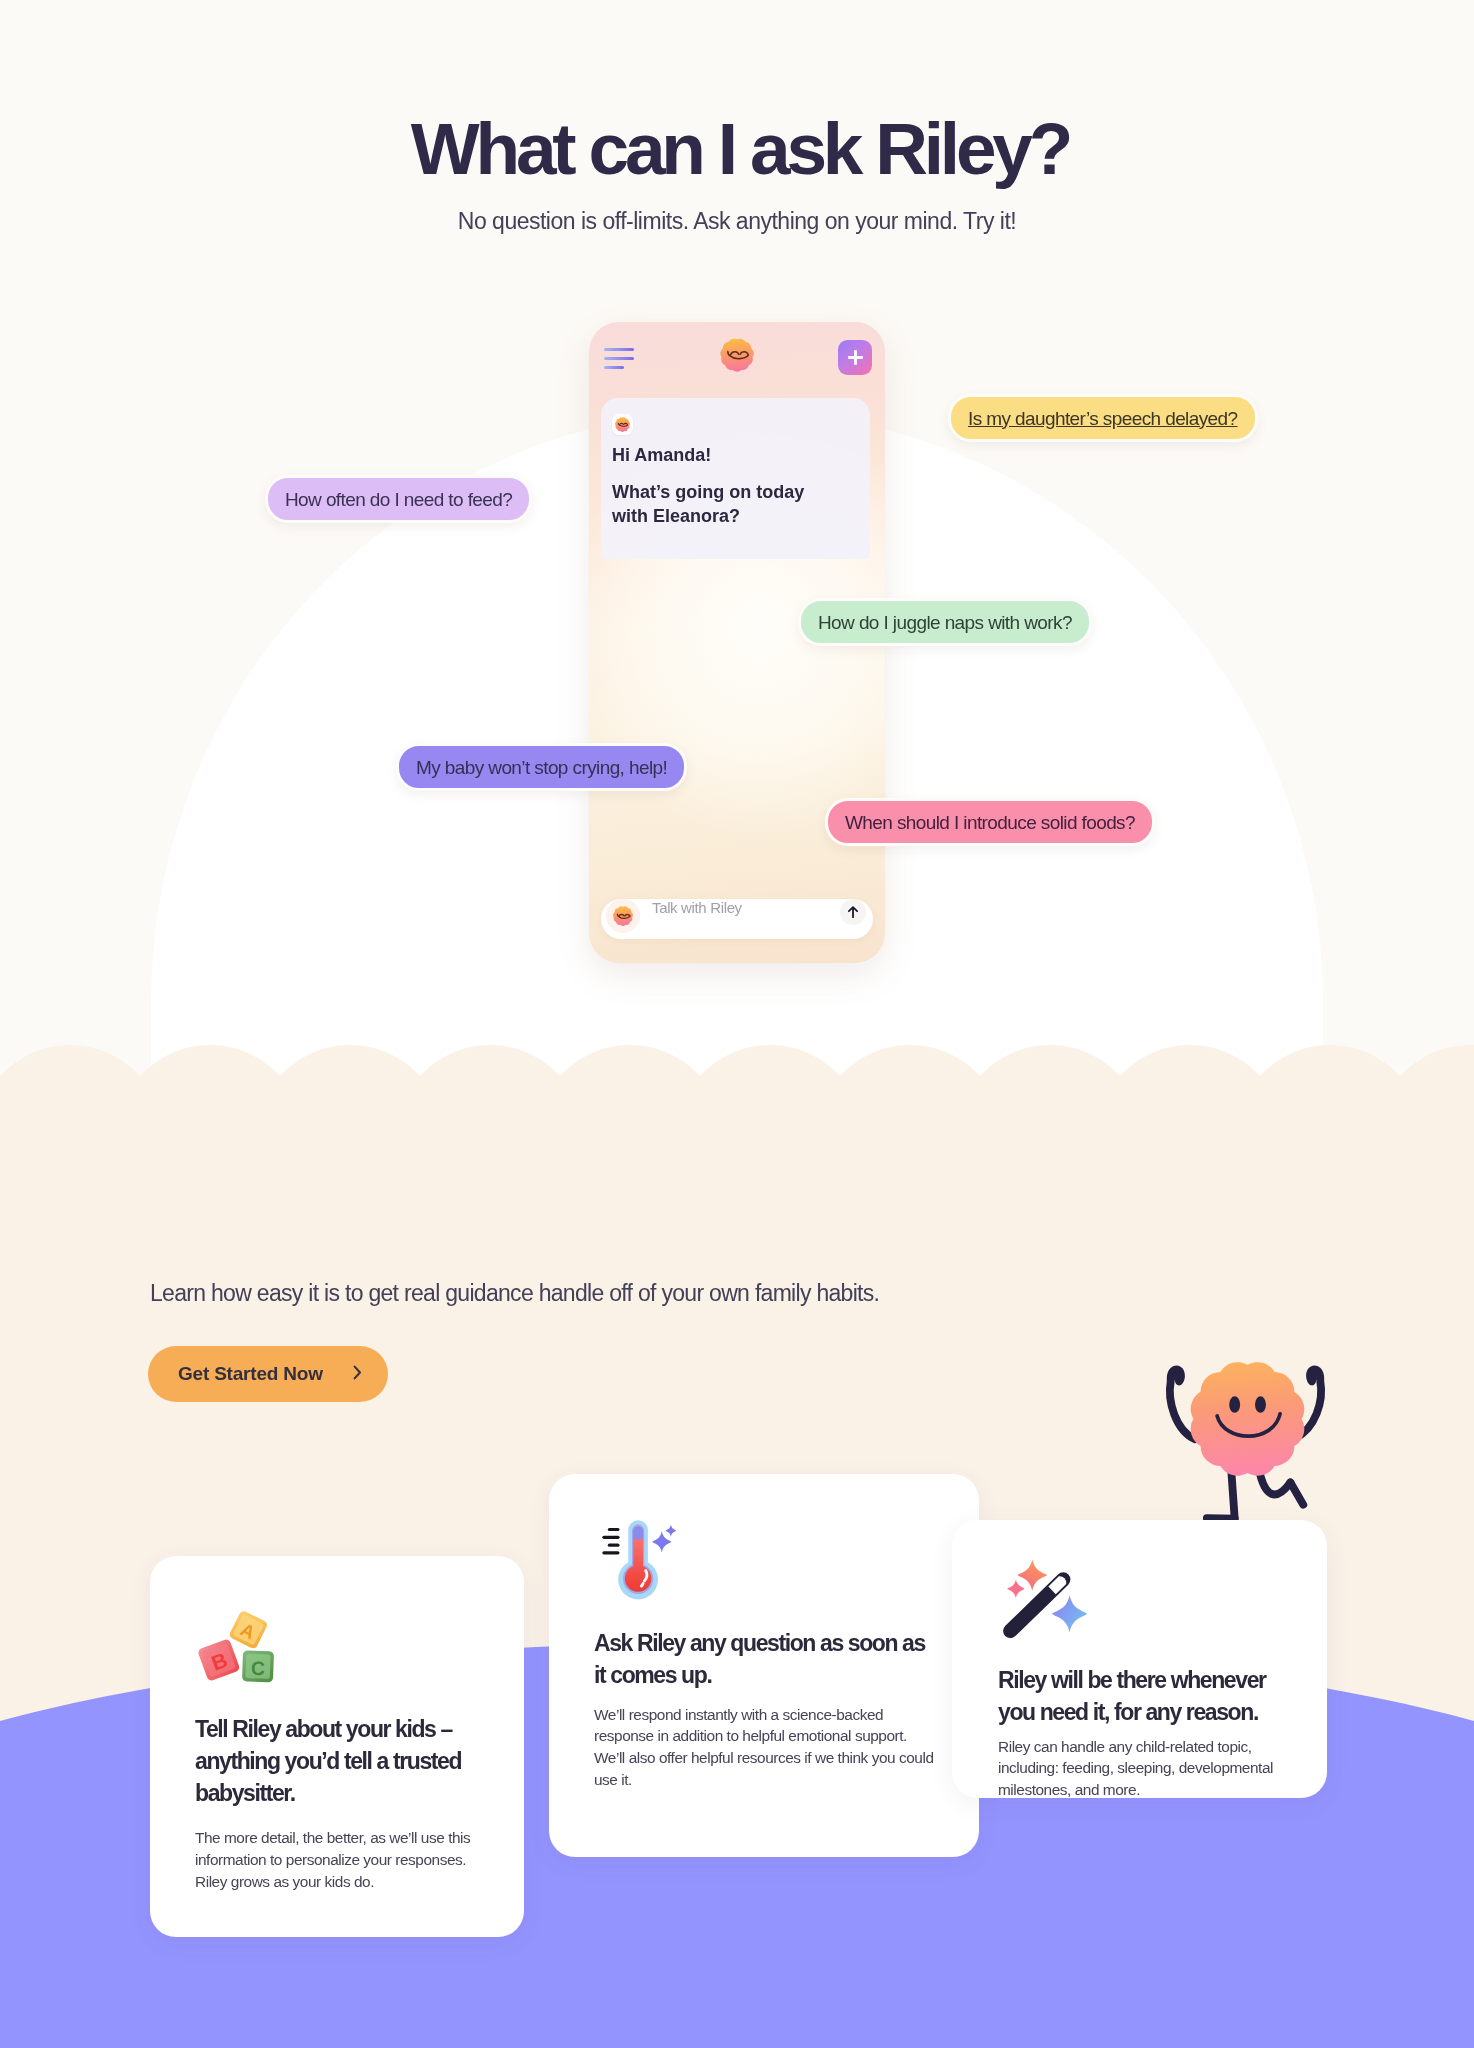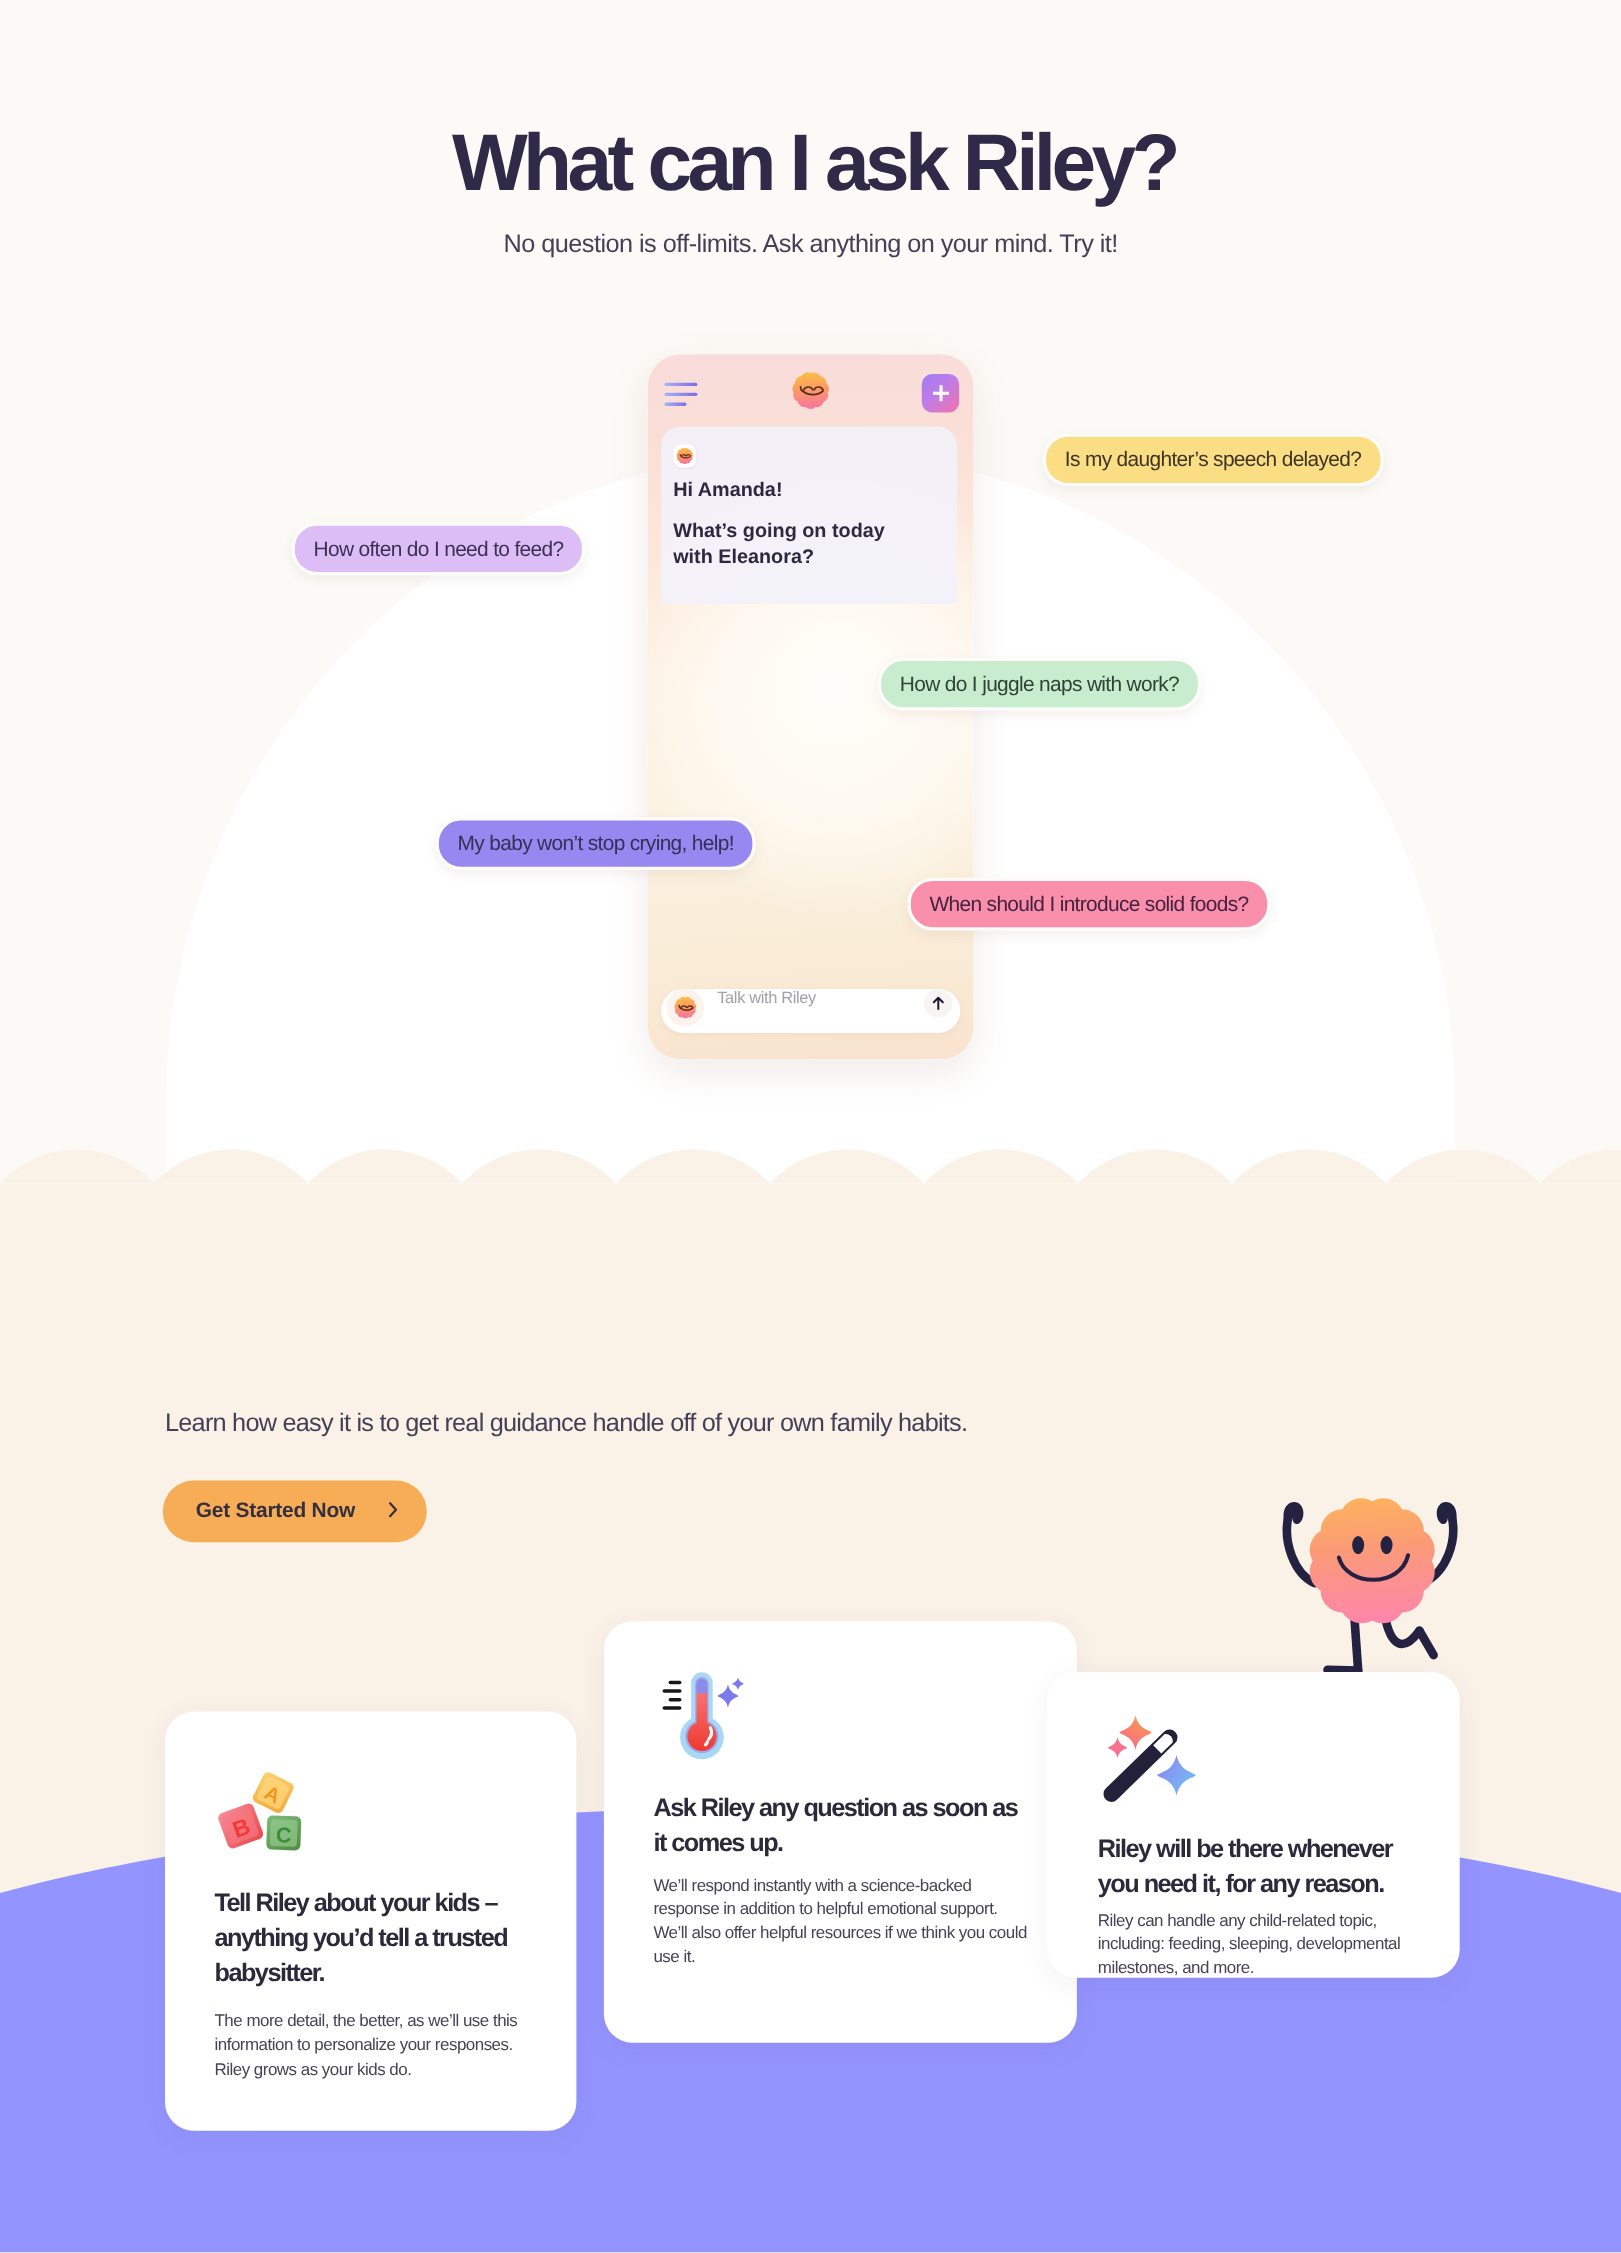--- a/index.html
+++ b/index.html
@@ -33,21 +33,21 @@
        background:linear-gradient(90deg,#A6B4F6 0%,#7E6BE2 100%);}
   .burger i:nth-child(1){width:30px;}
   .burger i:nth-child(2){width:30px;}
   .burger i:nth-child(3){width:20.6px;margin-bottom:0;}
   .phone-logo{position:absolute;left:50%;top:33px;transform:translate(-50%,-50%);width:34px;height:34px;}
   .plus-btn{position:absolute;left:249px;top:18px;width:34px;height:35px;border-radius:9.5px;
       background:linear-gradient(138deg,#9C7DF2 0%,#C07CE7 45%,#F471AC 100%);
       display:flex;align-items:center;justify-content:center;}
   .plus-btn svg{display:block;}
 
-  .msg-card{position:absolute;left:12px;top:66px;width:269px;
+  .msg-card{position:absolute;left:12px;top:76px;width:269px;
       background:rgba(243,241,250,.92);border-radius:17px 17px 5px 5px;padding:16px 29px 16px 11px;box-sizing:border-box;}
   .msg-avatar{width:21px;height:21px;border-radius:7px;background:#fff;display:flex;
       align-items:center;justify-content:center;box-shadow:0 1px 2px rgba(0,0,0,.05);}
   .msg-t1{margin:9px 0 0 0;font-size:18px;line-height:23px;font-weight:700;color:#2B2840;}
   .msg-t2{margin:14px 0 15px 0;font-size:18px;line-height:23.5px;font-weight:700;color:#2B2840;}
 
   .phone-input{position:absolute;left:12px;bottom:24px;width:272px;height:40px;border-radius:20px;
       background:#fff;display:flex;align-items:flex-start;padding:0 5px;box-sizing:border-box;
       box-shadow:0 2px 7px rgba(150,110,90,.07);}
   .pi-avatar{width:34px;height:34px;border-radius:50%;background:#FDF3EC;display:flex;
@@ -55,21 +55,21 @@
   .pi-ph{flex:1;font-size:15px;letter-spacing:-0.35px;color:#A0A0A8;padding-left:12px;}
   .pi-send{width:26px;height:26px;border-radius:50%;background:#F7F4F2;display:flex;
       align-items:center;justify-content:center;flex:0 0 auto;margin-right:2px;}
 
   
   .pill{position:absolute;border-radius:23px;border:3.5px solid #FDFCFA;
      font-size:19px;line-height:1;letter-spacing:-0.6px;color:#3A3154;display:flex;align-items:center;
      padding:0 17px;height:48px;box-sizing:border-box;white-space:nowrap;
      box-shadow:0 4px 11px rgba(120,100,90,.09);}
   .p-purple-l{left:265px;top:475px;background:#DDBDF5;}
-  .p-yellow {left:948px;top:394px;background:#FBDD84;color:#3C3525;}
+  .p-yellow {left:948px;top:394px;background:#FBDD84;color:#3C3525;text-decoration:underline;}
   .p-green  {left:798px;top:598px;background:#C8EDCE;color:#2F4236;}
   .p-violet {left:396px;top:743px;background:#9787F0;color:#353055;}
   .p-pink   {left:825px;top:798px;background:#FA8FAC;color:#44213E;}
 
   
   .hiw{position:absolute;left:0;top:1076px;width:1474px;height:972px;background:#FAF1E7;overflow:hidden;}
   .purple-wrap{position:absolute;left:0;top:0;width:1474px;height:972px;overflow:hidden;}
   .purple{position:absolute;left:0;top:0;width:1474px;height:972px;}
   .hiw-title{position:absolute;left:146px;top:1184px;margin:0;font-size:75px;line-height:88px;
      font-weight:700;letter-spacing:-4.7px;color:#2E2A47;}

